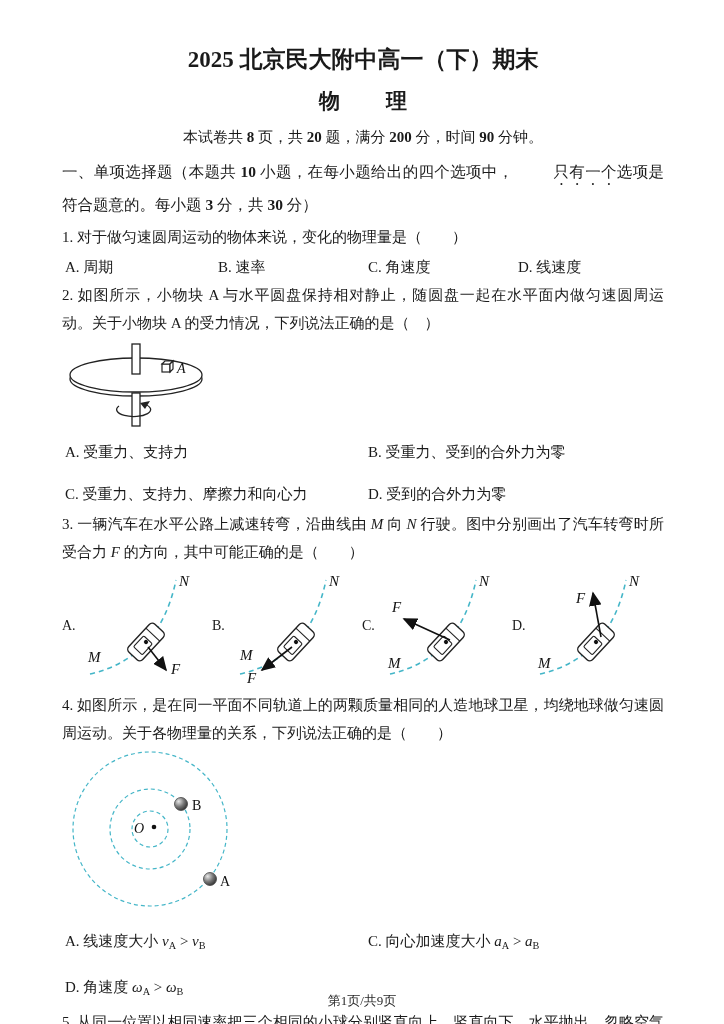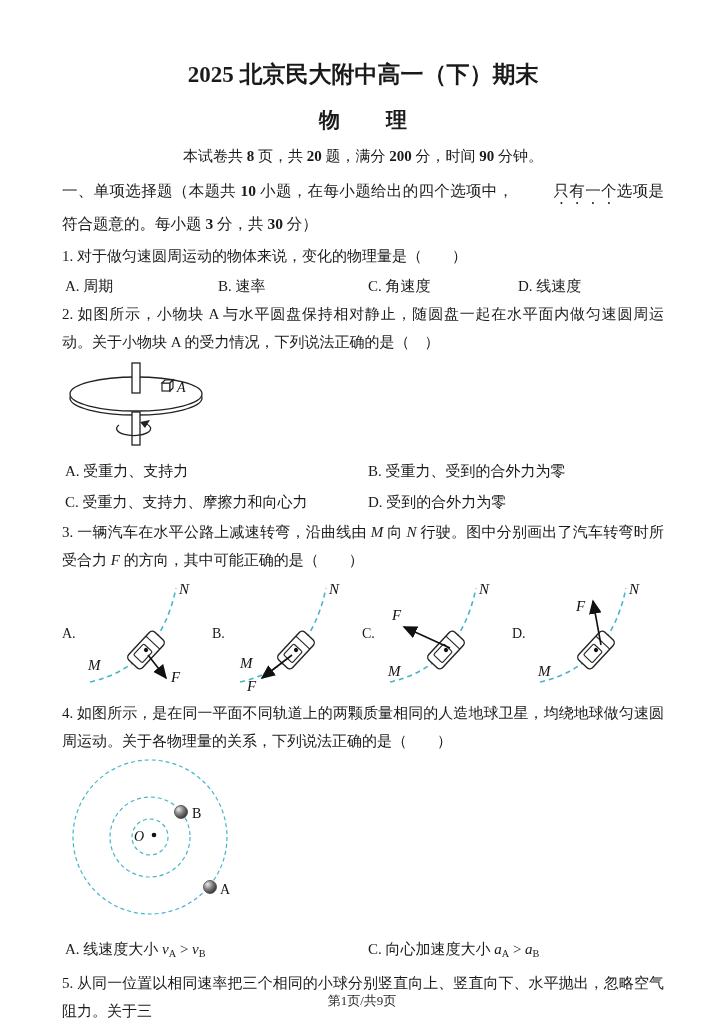--- a/index.html
+++ b/index.html
@@ -1,28 +1,28 @@
 <!DOCTYPE html>
 <html><head>
 <meta charset="utf-8">
 <style>
   html,body{margin:0;padding:0;}
   body{
     width:724px;height:1024px;background:#ffffff;position:relative;overflow:hidden;
     font-family:"Liberation Serif","DejaVu Serif",serif;color:#1a1a1a;
   }
   .content{padding:44px 60px 0 62px;}
-  .title{font-size:23px;font-weight:bold;text-align:center;margin:15px;line-height:32px;}
+  .title{font-size:23px;font-weight:bold;text-align:center;margin:0;line-height:32px;}
   .subject{text-align:center;font-size:21px;font-weight:bold;margin-top:11px;line-height:28px;}
   .subject .gap{display:inline-block;width:46px;}
   .exam-info{text-align:center;font-size:15px;margin-top:11px;line-height:22px;}
   .sec{font-size:15.5px;line-height:31px;margin:8px 0 0;text-align:justify;}
   .q{font-size:15px;line-height:28px;margin:3px 0 0;text-align:justify;}
   .opts-4{display:grid;grid-template-columns:153px 150px 150px 1fr;font-size:15px;line-height:22px;margin:5px 0 0;padding-left:3px;}
-  .opts-2{display:grid;grid-template-columns:303px 1fr;row-gap:6px;font-size:15px;line-height:25px;margin:8px 0 0;padding-left:3px;}
+  .opts-2{display:grid;grid-template-columns:303px 1fr;row-gap:17px;font-size:15px;line-height:25px;margin:8px 0 0;padding-left:3px;}
   .fig-disk{margin:5px 0 0 2px;}
   .car-row{display:flex;align-items:flex-start;margin:4px 0 0;}
   .car-cell{display:flex;width:150px;}
   .car-letter{font-size:14px;margin-top:48px;width:22px;flex:none;}
   .fig-orbit{margin:2px 0 0 4px;}
   .footer{position:absolute;bottom:14px;left:0;right:0;text-align:center;font-size:13px;color:#2b2b2b;}
   
   .rt-n{}
   .rt-b{font-weight:bold;}
   .rt-i{font-style:italic;}
@@ -193,19 +193,20 @@
       <circle cx="115" cy="55" r="6.5" fill="url(#satg)" stroke="#444" stroke-width="0.8"></circle>
       <text x="126" y="61" font-size="14" fill="#111">B</text>
       <circle cx="144" cy="130" r="6.5" fill="url(#satg)" stroke="#444" stroke-width="0.8"></circle>
       <text x="154" y="137" font-size="14" fill="#111">A</text>
     </svg>
   </div>
 
   <div class="opts-2">
     <span><span class="rt-n">A. 线速度大小 </span><span class="rt-i">v</span><span class="rt-sub">A</span><span class="rt-n"> &gt; </span><span class="rt-i">v</span><span class="rt-sub">B</span></span>
     <span><span class="rt-n">C. 向心加速度大小 </span><span class="rt-i">a</span><span class="rt-sub">A</span><span class="rt-n"> &gt; </span><span class="rt-i">a</span><span class="rt-sub">B</span></span>
+    <span><span class="rt-n">D. 角速度 </span><span class="rt-i">ω</span><span class="rt-sub">A</span><span class="rt-n"> &gt; </span><span class="rt-i">ω</span><span class="rt-sub">B</span></span>
   </div>
 
   <p class="q"><span class="rt-n">5. 从同一位置以相同速率把三个相同的小球分别竖直向上、竖直向下、水平抛出，忽略空气阻力。关于三</span></p>
 
 </div>
 
 <div class="footer">第1页/共9页</div>
 
 </body></html>

